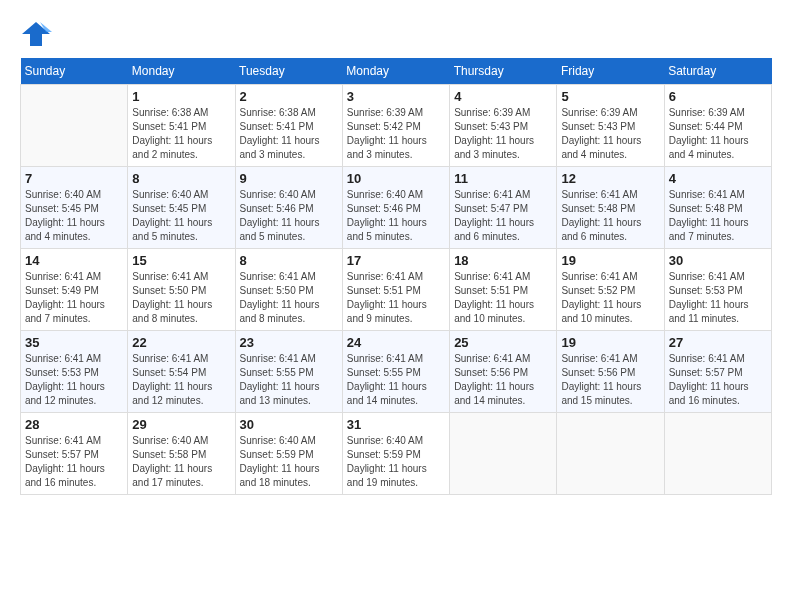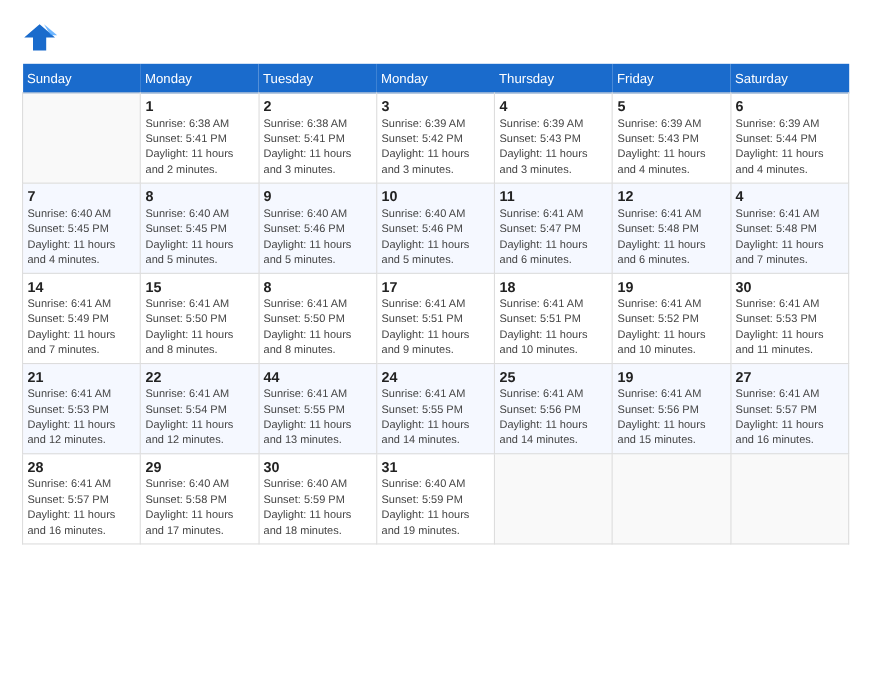--- a/index.html
+++ b/index.html
@@ -254,35 +254,35 @@
         <td>
           <div class="day-num">30</div>
           <div class="day-info" style="white-space: pre-line;">Sunrise: 6:41 AM
 Sunset: 5:53 PM
 Daylight: 11 hours
 and 11 minutes.</div>
         </td>
       </tr>
       <tr>
         <td>
-          <div class="day-num">21</div>
+          <div class="day-num">35</div>
           <div class="day-info" style="white-space: pre-line;">Sunrise: 6:41 AM
 Sunset: 5:53 PM
 Daylight: 11 hours
 and 12 minutes.</div>
         </td>
         <td>
           <div class="day-num">22</div>
           <div class="day-info" style="white-space: pre-line;">Sunrise: 6:41 AM
 Sunset: 5:54 PM
 Daylight: 11 hours
 and 12 minutes.</div>
         </td>
         <td>
-          <div class="day-num">44</div>
+          <div class="day-num">23</div>
           <div class="day-info" style="white-space: pre-line;">Sunrise: 6:41 AM
 Sunset: 5:55 PM
 Daylight: 11 hours
 and 13 minutes.</div>
         </td>
         <td>
           <div class="day-num">24</div>
           <div class="day-info" style="white-space: pre-line;">Sunrise: 6:41 AM
 Sunset: 5:55 PM
 Daylight: 11 hours

